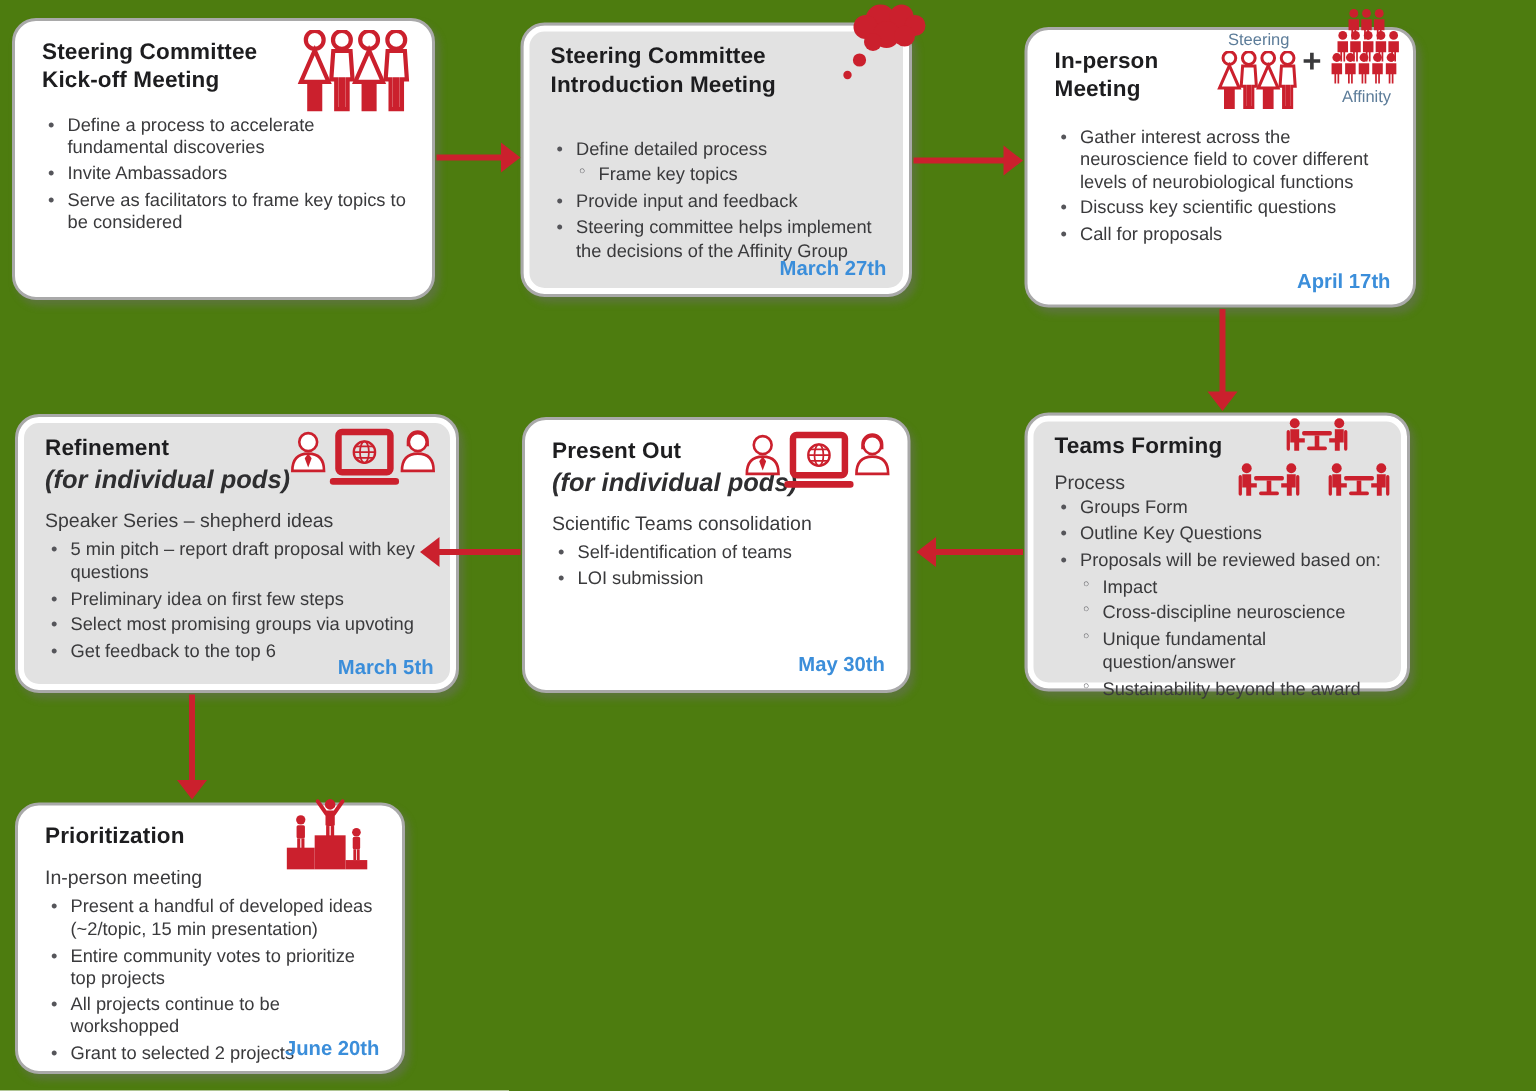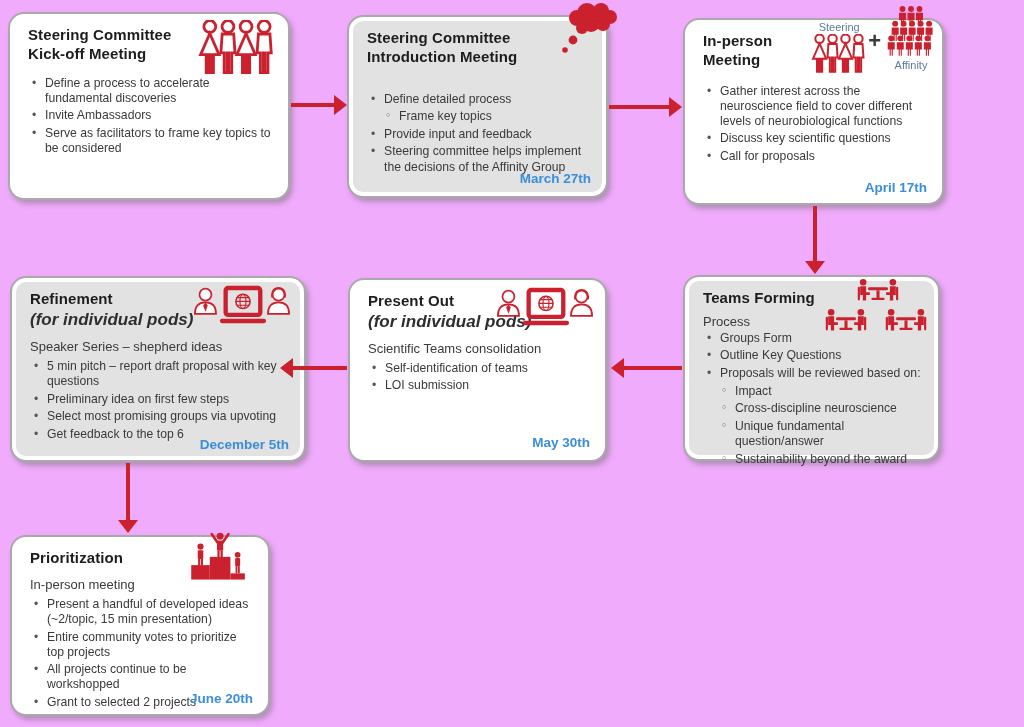--- a/index.html
+++ b/index.html
@@ -1,16 +1,16 @@
 <!DOCTYPE html>
 <html style="--red: #CB202D; --blue: #3B8EDA; --graybox: #E2E2E2; --slate: #5C7C99;"><head>
 <meta charset="utf-8">
 <style>
   html,body{margin:0;padding:0;background:#fff;font-family:"Liberation Sans",sans-serif;}
-  .canvas{position:relative;width:1024px;height:727px;background:#f0abfc;}
+  .canvas{position:relative;width:1024px;height:727px;background:#4d7c0f;}
 
   
   .card{position:absolute;box-sizing:border-box;background:#fff;border:2px solid #a9a9a9;
         border-radius:16px;padding:12px 16px 10px 18px;
         box-shadow:3px 4px 5px rgba(110,110,110,.45), inset 0 0 0 4px #fff;}
   .card.gray{background:var(--graybox);}
   .title{font-size:15px;font-weight:bold;color:#1d1d1f;line-height:1.25;white-space:pre-line;letter-spacing:.1px;}
   .subtitle{font-size:17px;font-weight:bold;font-style:italic;color:#2e2e30;margin-top:1px;}
   .lead{font-size:13px;color:#3a3a3c;margin-top:9px;}
   ul.bullets{list-style:none;margin:5px 0 0 0;padding:0;font-size:12.2px;color:#3a3a3c;line-height:1.24;}
@@ -237,21 +237,21 @@
       <path d="M45.6,18 H60.4 M47,14 H59 M47,22 H59" class="ic-nf" stroke-width="1.2"></path>
       <rect x="29" y="36" width="48" height="4.6" rx="2.2" class="ic-fill"></rect>
     </svg>
     <div class="lead">Speaker Series – shepherd ideas</div>
     <ul class="bullets">
         <li class="b1">5 min pitch – report draft proposal with key questions</li>
         <li class="b1">Preliminary idea on first few steps</li>
         <li class="b1">Select most promising groups via upvoting</li>
         <li class="b1">Get feedback to the top 6</li>
       </ul>
-    <div class="date">December 5th</div>
+    <div class="date">March 5th</div>
   </div>
 
   <div class="card" style="left:10px;top:535px;width:260px;height:181px;">
     <div class="title" style="max-width:150px;">Prioritization</div>
     <svg class="ico" style="right:18px;top:-6px;" width="66" height="60" viewBox="0 0 64 58">
       <g class="ic-fill">
         <rect x="7" y="33" width="18" height="14"></rect>
         <rect x="25" y="25" width="20" height="22"></rect>
         <rect x="45" y="41" width="14" height="6"></rect>
         <circle cx="35" cy="5" r="3.4"></circle>

